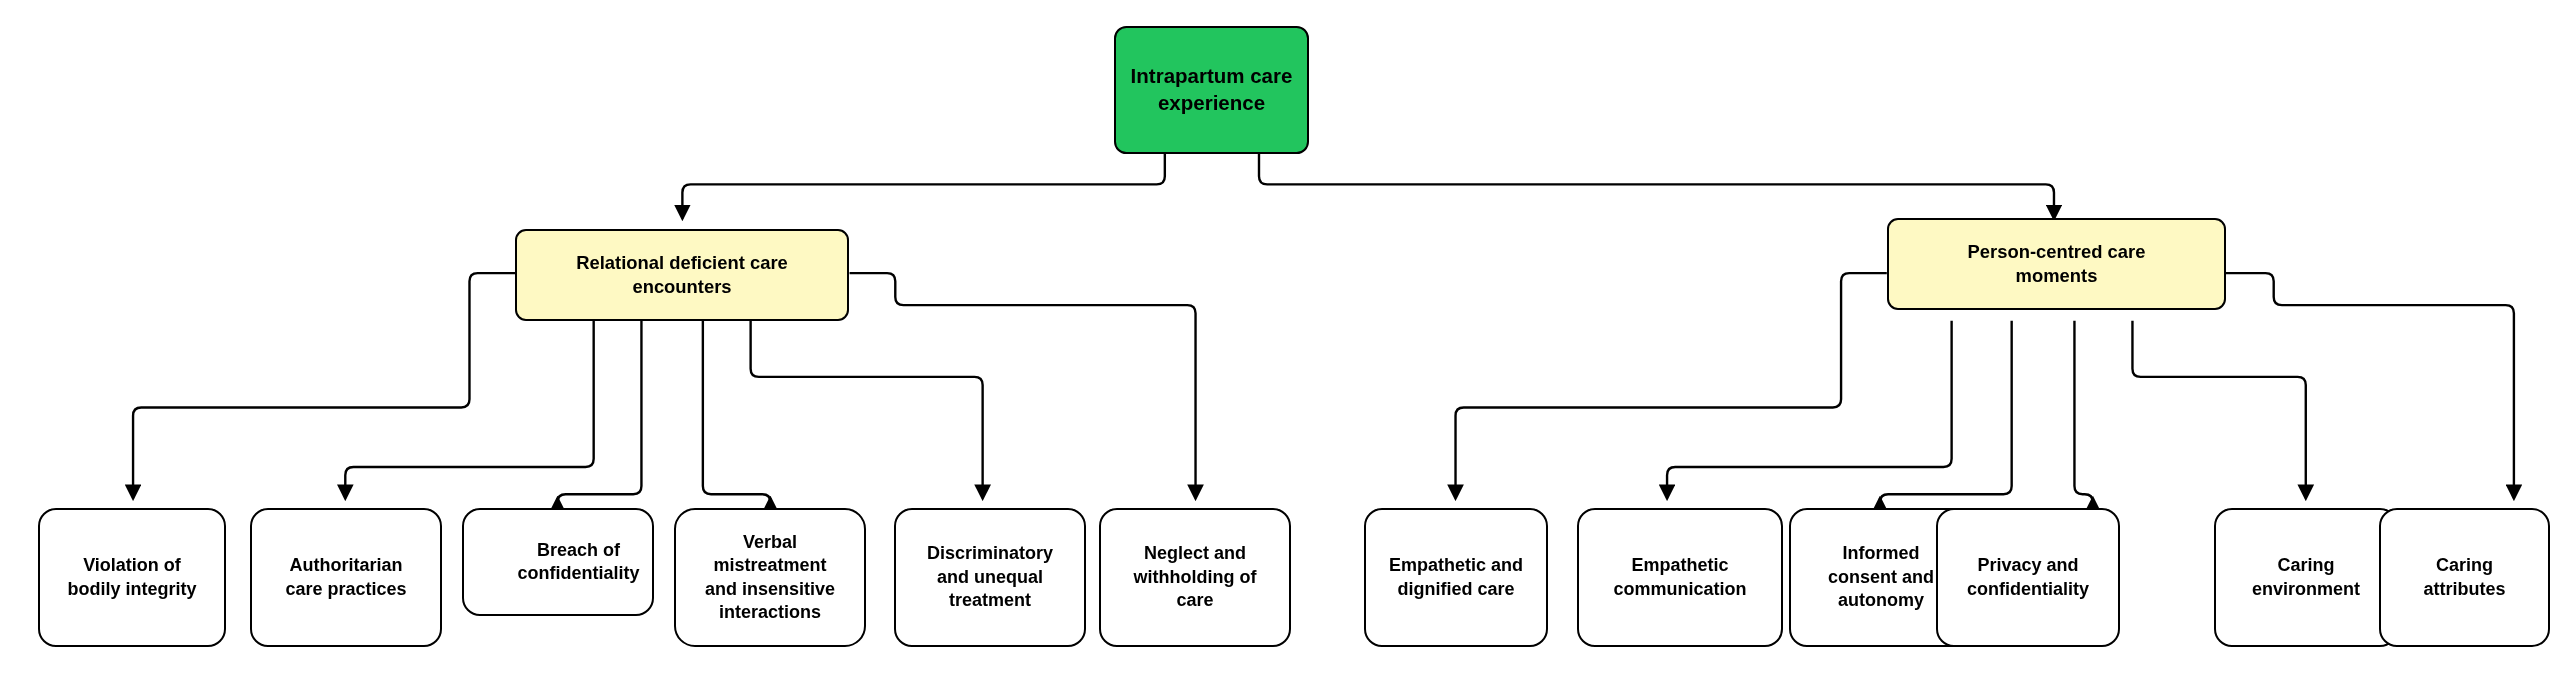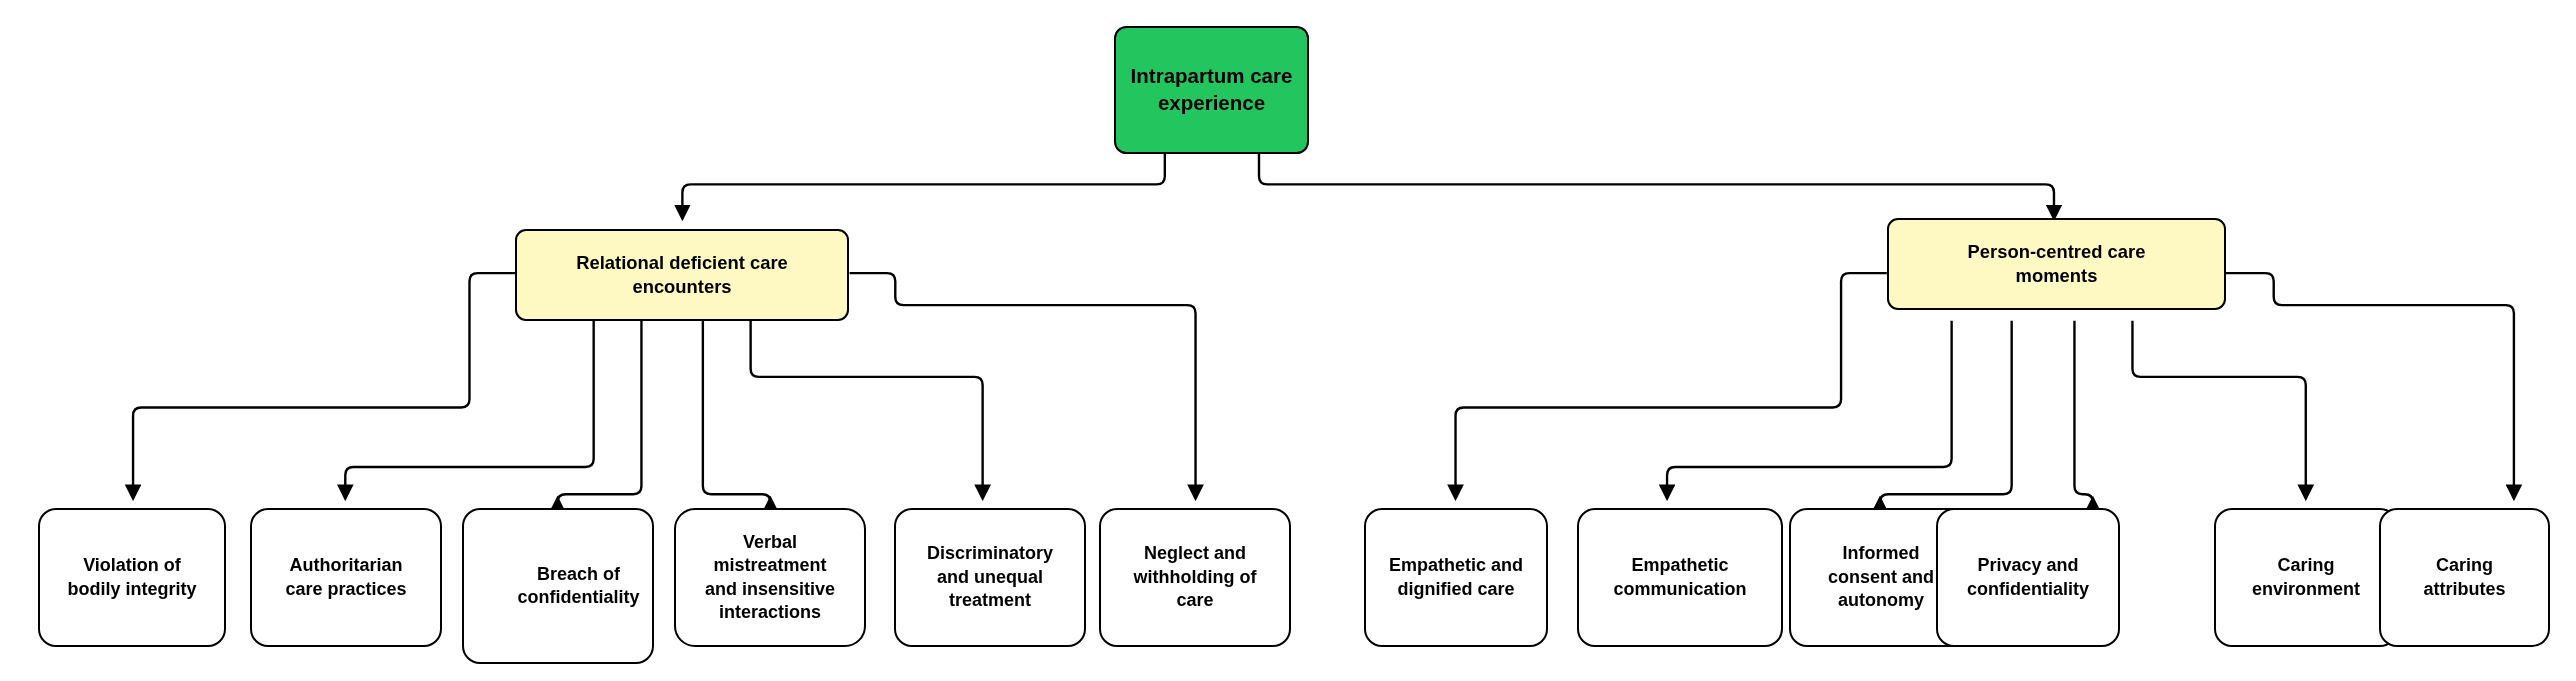--- a/index.html
+++ b/index.html
@@ -121,21 +121,21 @@
   <div class="node node-leaf" style="left:38px; top:508px; width:188px; height:139px;">
     <span class="label">Violation of
 bodily integrity</span>
   </div>
 
   <div class="node node-leaf" style="left:250px; top:508px; width:192px; height:139px;">
     <span class="label">Authoritarian
 care practices</span>
   </div>
 
-  <div class="node node-leaf" style="left:462px; top:508px; width:192px; height:156px;padding-left:41px;">
+  <div class="node node-leaf" style="left:462px; top:508px; width:192px; height:108px;padding-left:41px;">
     <span class="label">Breach of
 confidentiality</span>
   </div>
 
   <div class="node node-leaf" style="left:674px; top:508px; width:192px; height:139px;border-radius:21px;">
     <span class="label">Verbal
 mistreatment
 and insensitive
 interactions</span>
   </div>

